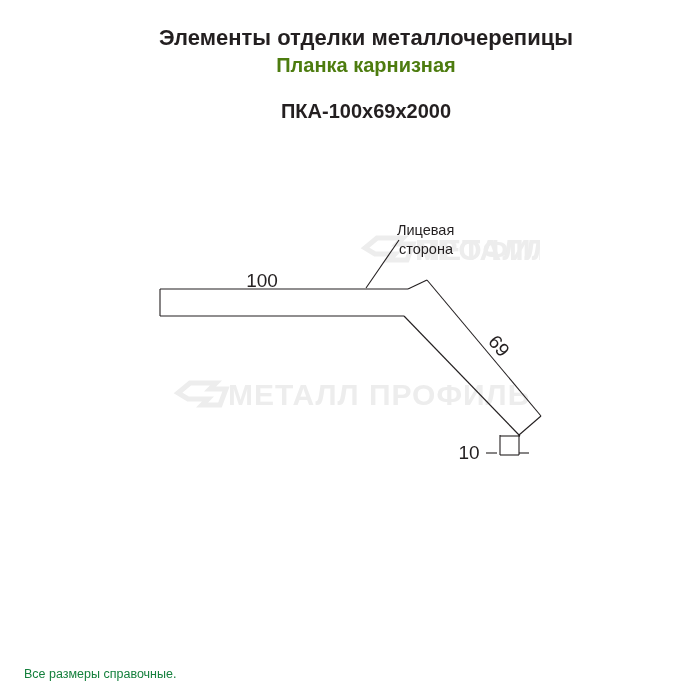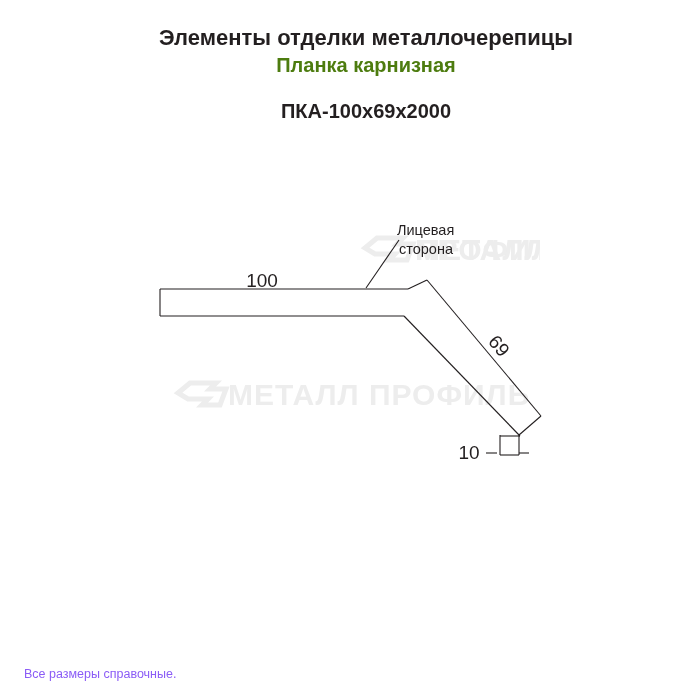--- a/index.html
+++ b/index.html
@@ -73,21 +73,21 @@
     text-align: center;
   }
 
   
   .footer {
     position: absolute;
     left: 24px;
     bottom: 16px;
     font-size: 12.5px;
     line-height: 19px;
-    color: #8b5cf6;
+    color: #15803d;
   }
   .footer div {
     white-space: nowrap;
   }
 </style>
 </head>
 <body>
 
 <div class="page">
 

